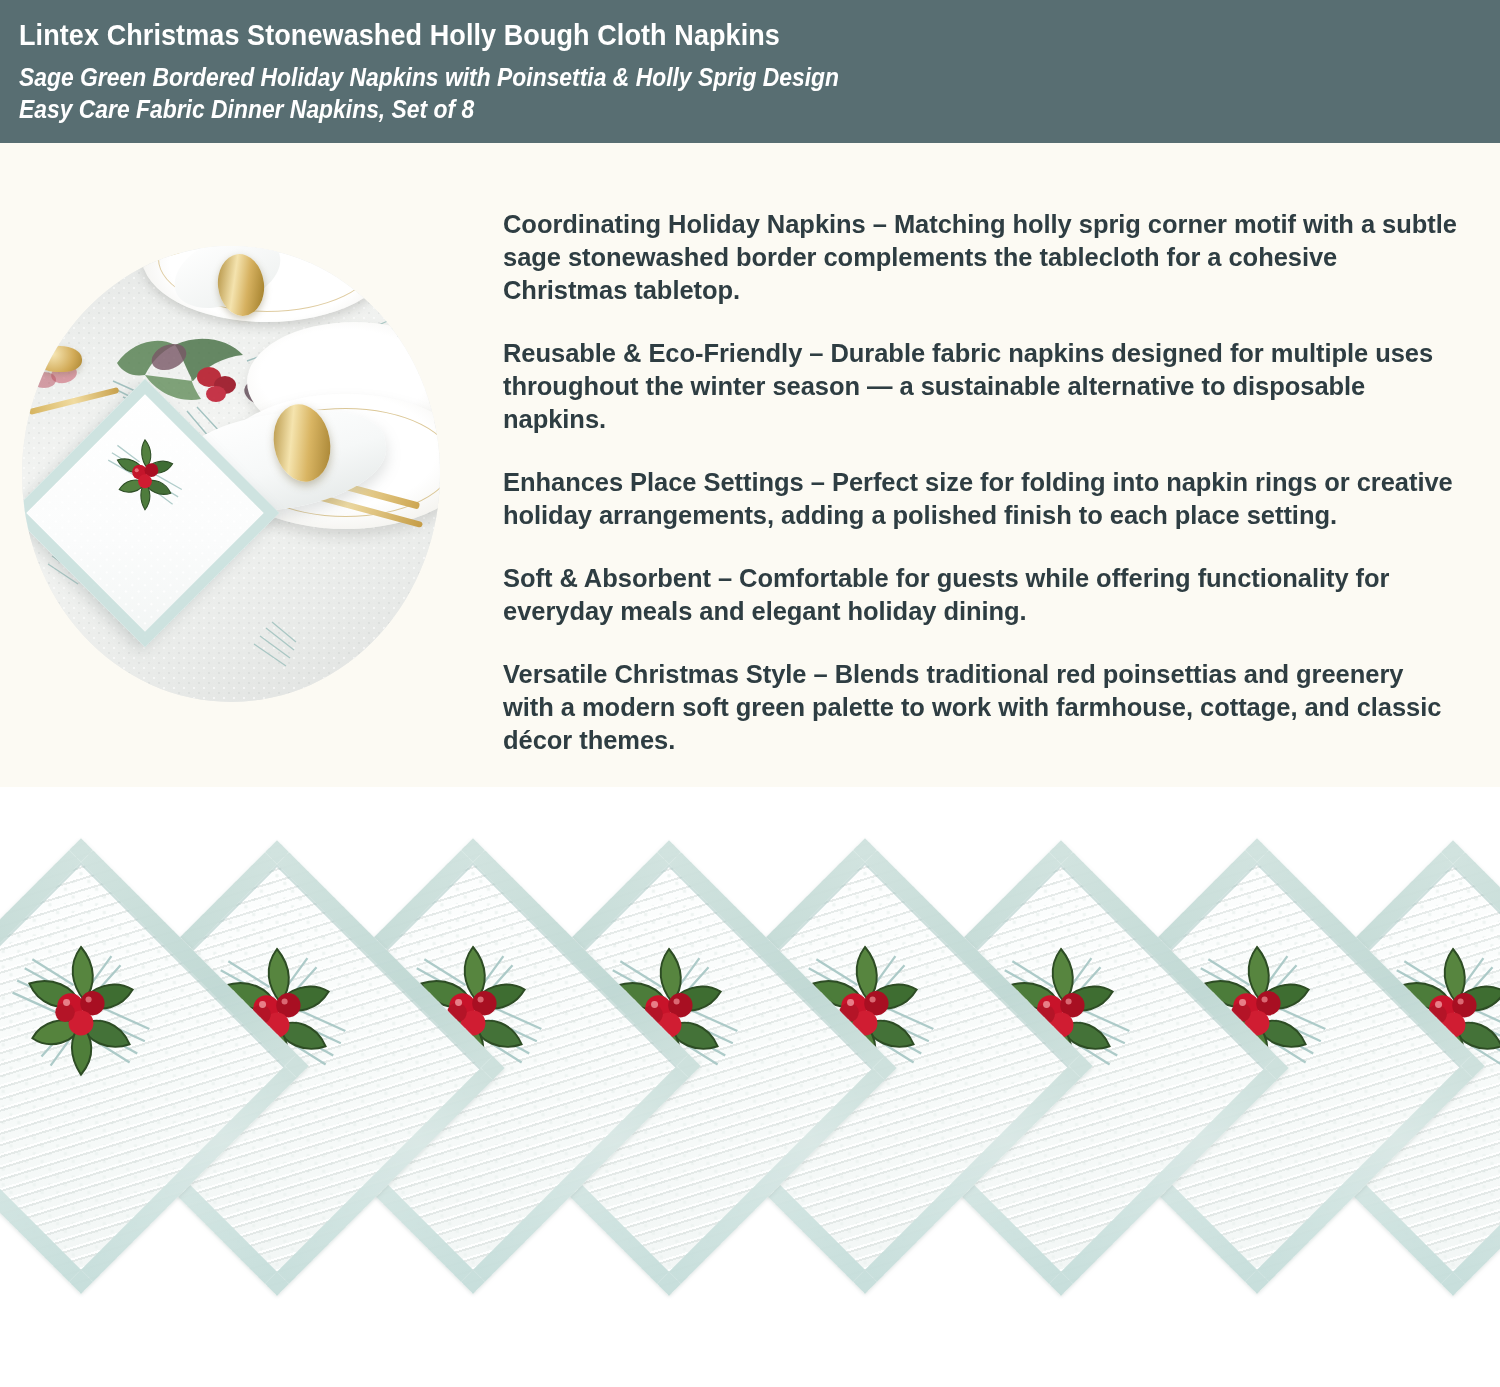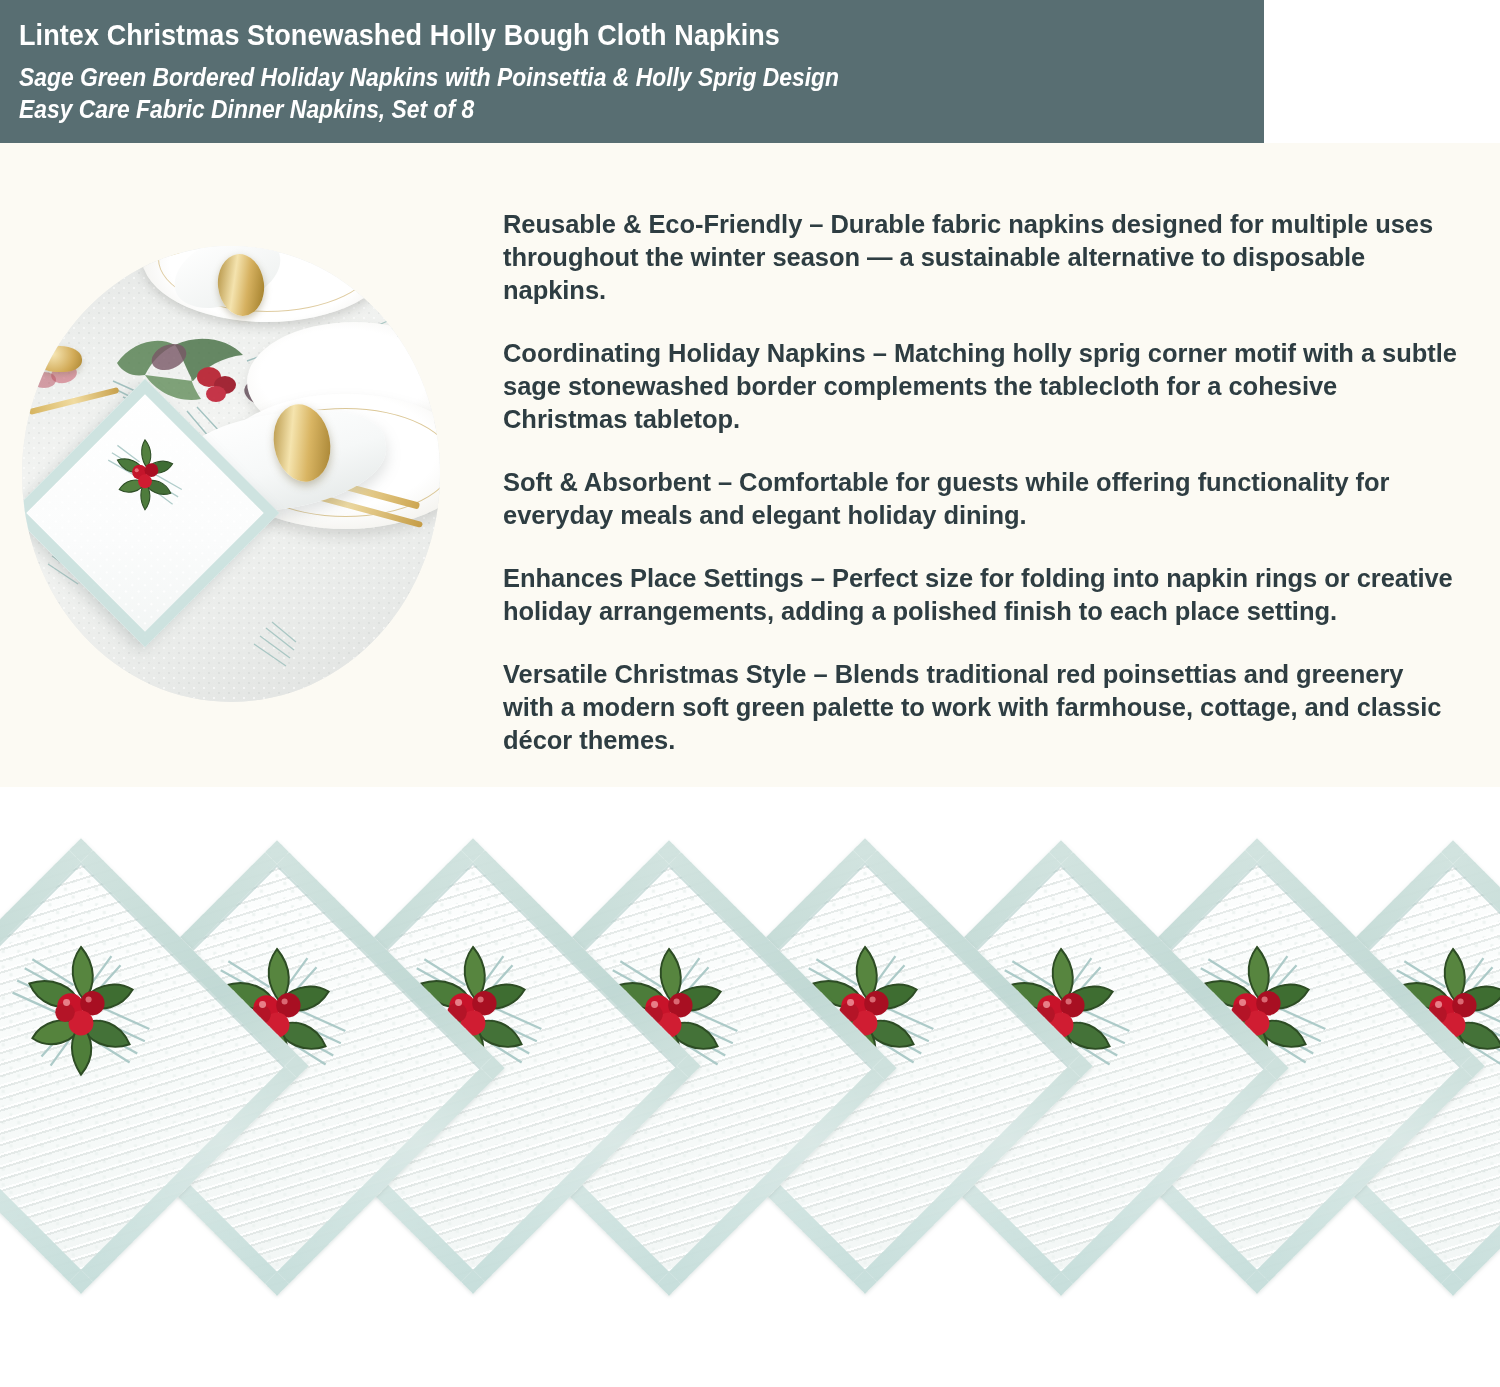--- a/index.html
+++ b/index.html
@@ -19,21 +19,21 @@
     position: relative;
     width: 1500px;
     height: 1387px;
     background: #ffffff;
   }
 
   
   .header {
     position: absolute;
     left: 0; top: 0;
-    width: 1264px;
+    width: 1500px;
     height: 143px;
     background: #586E72;
     box-sizing: border-box;
     padding: 16px 0 16px 19px;
   }
   .header-title {
     color: #ffffff;
     font-family: "Liberation Sans Narrow", "Liberation Sans", sans-serif;
     font-size: 30px;
     font-weight: bold;
@@ -373,24 +373,24 @@
               <circle cx="57" cy="45" r="7.5" fill="#a90f23"></circle>
               <circle cx="50" cy="57" r="7.5" fill="#cf1c31"></circle>
               <circle cx="41" cy="45" r="2.2" fill="#f08a92" opacity=".75"></circle>
             </svg>
           </div>
         </div>
       </div>
     </div>
 
     <div class="copy">
+      <p>Coordinating Holiday Napkins – Matching holly sprig corner motif with a subtle sage stonewashed border complements the tablecloth for a cohesive Christmas tabletop.</p>
       <p>Reusable &amp; Eco-Friendly – Durable fabric napkins designed for multiple uses throughout the winter season — a sustainable alternative to disposable napkins.</p>
-      <p>Coordinating Holiday Napkins – Matching holly sprig corner motif with a subtle sage stonewashed border complements the tablecloth for a cohesive Christmas tabletop.</p>
+      <p>Enhances Place Settings – Perfect size for folding into napkin rings or creative holiday arrangements, adding a polished finish to each place setting.</p>
       <p>Soft &amp; Absorbent – Comfortable for guests while offering functionality for everyday meals and elegant holiday dining.</p>
-      <p>Enhances Place Settings – Perfect size for folding into napkin rings or creative holiday arrangements, adding a polished finish to each place setting.</p>
       <p>Versatile Christmas Style – Blends traditional red poinsettias and greenery with a modern soft green palette to work with farmhouse, cottage, and classic décor themes.</p>
     </div>
   </div>
 
   <div class="fan">
 
   <div class="napkin" style="left: -80px; top: 118px; z-index: 8;">
         <div class="band"></div>
         <div class="band-inner"></div>
         <div class="motif">

